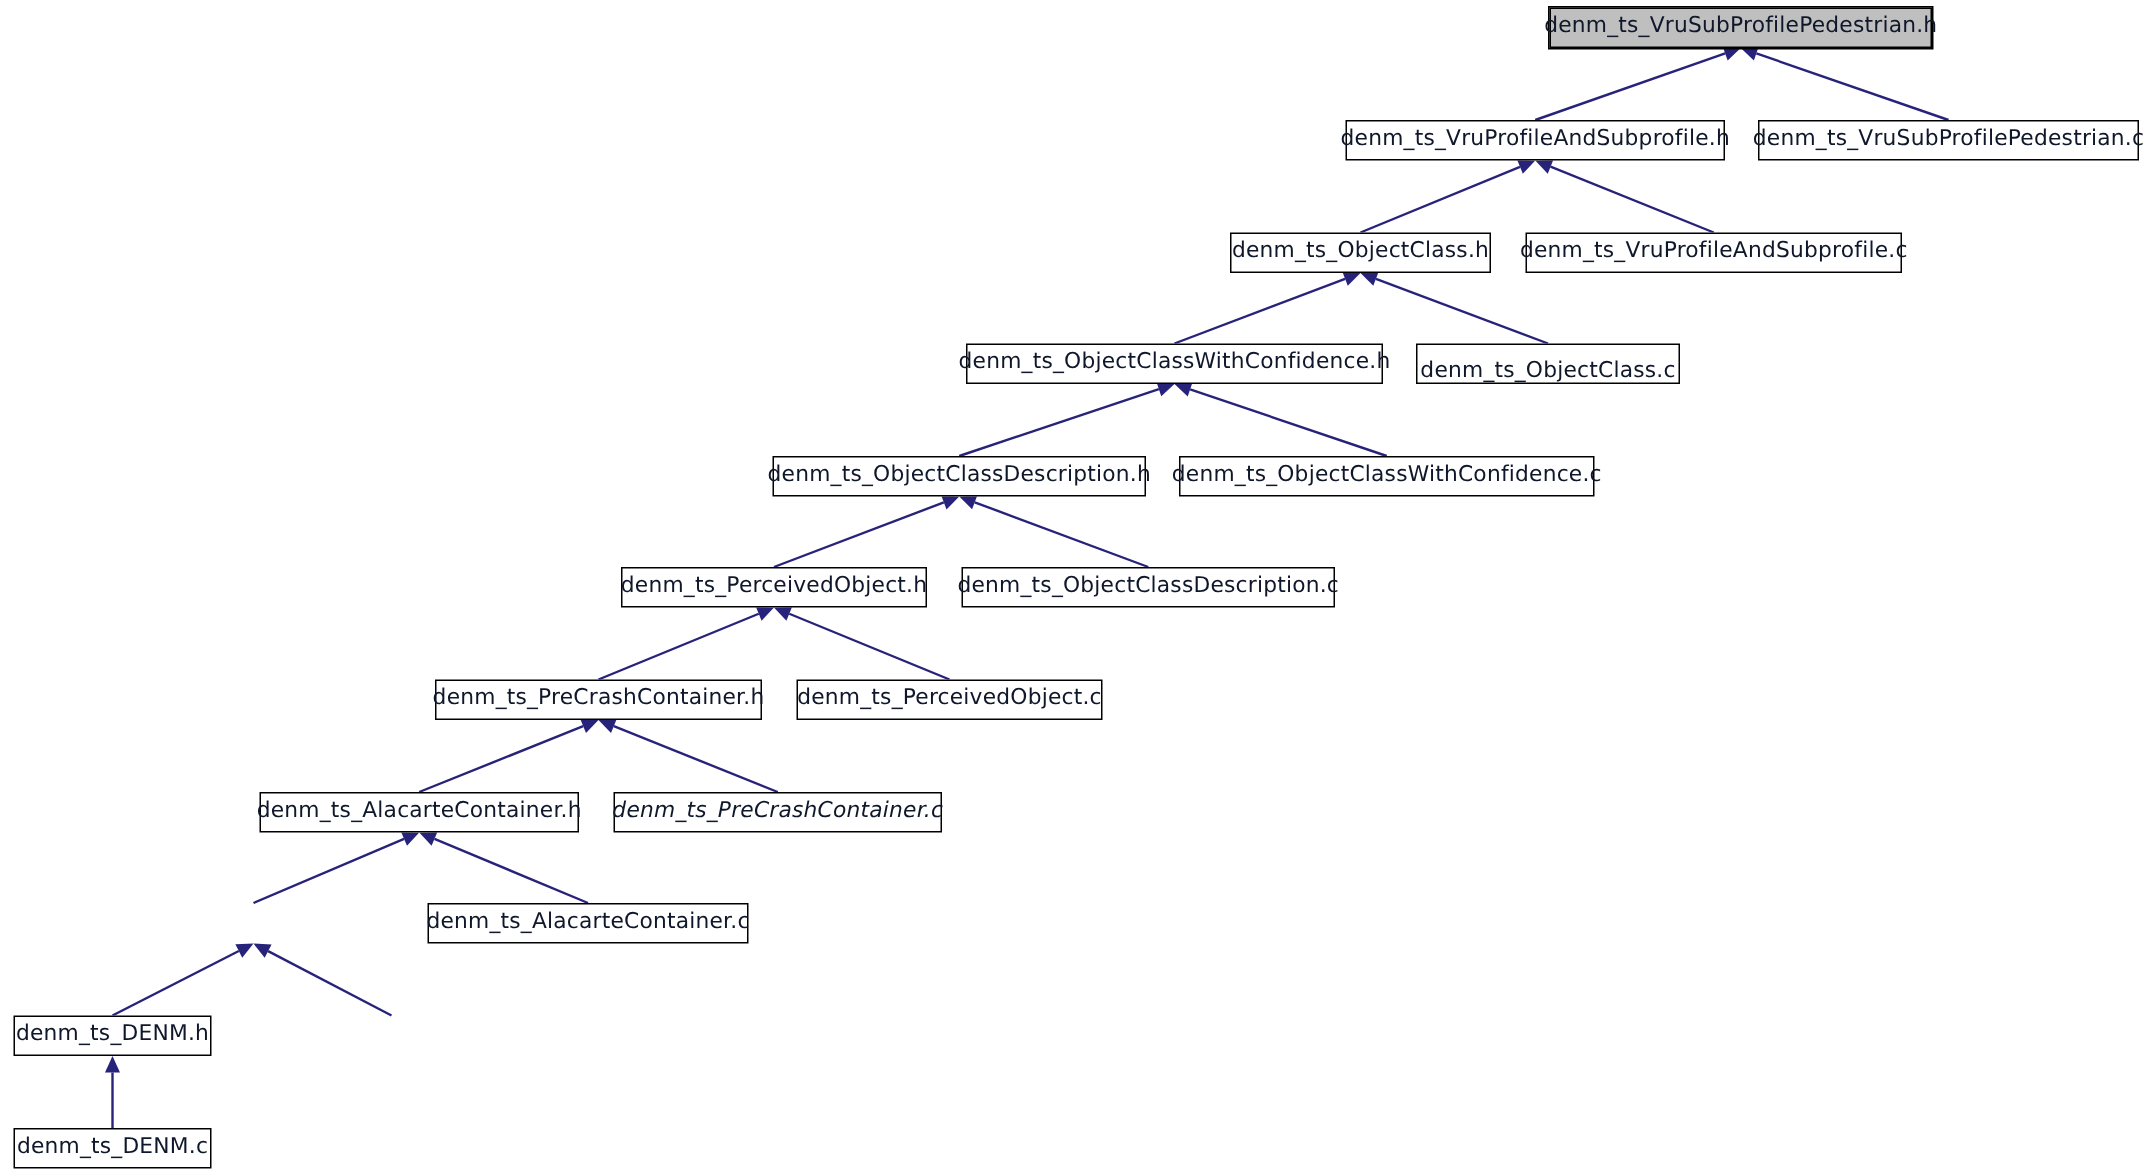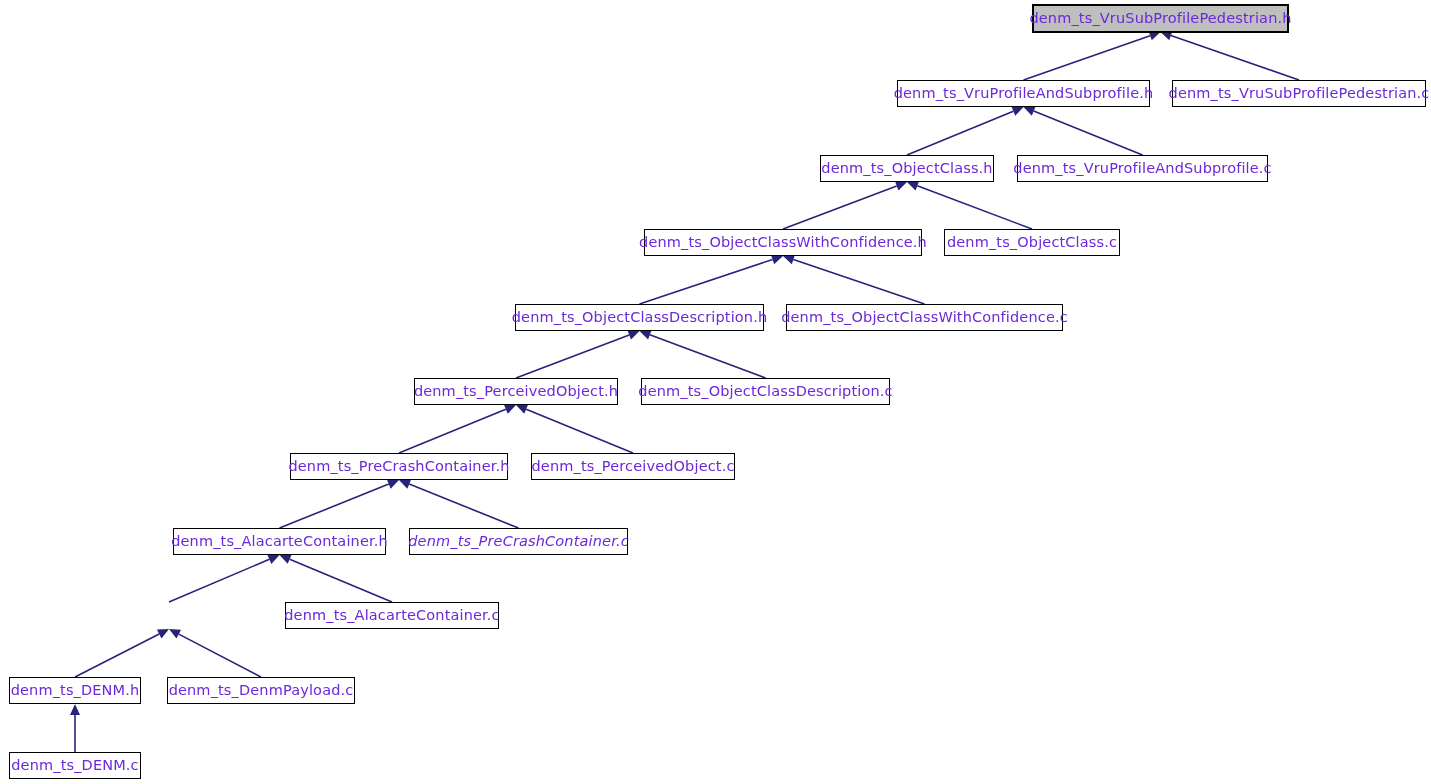--- a/index.html
+++ b/index.html
@@ -23,21 +23,21 @@
     top: 0;
     width: 1431px;
     height: 784px;
     pointer-events: none;
   }
   .graph-node {
     position: absolute;
     box-sizing: border-box;
     border: 1px solid #000000;
     background: #ffffff;
-    color: #6d28d9;
+    color: #0f172a;
     font-size: 14.5px;
     line-height: 1;
     display: flex;
     align-items: center;
     justify-content: center;
     white-space: nowrap;
     letter-spacing: 0.01em;
     z-index: 2;
   }
   .graph-node.is-root {
@@ -144,21 +144,21 @@
     </div>
     <div class="graph-node" style="left: 820px; top: 155px; width: 174px; height: 27px;">
       <span class="node-label">denm_ts_ObjectClass.h</span>
     </div>
     <div class="graph-node" style="left: 1017px; top: 155px; width: 251px; height: 27px;">
       <span class="node-label">denm_ts_VruProfileAndSubprofile.c</span>
     </div>
     <div class="graph-node" style="left: 644px; top: 229px; width: 278px; height: 27px;">
       <span class="node-label">denm_ts_ObjectClassWithConfidence.h</span>
     </div>
-    <div class="graph-node" style="left: 944px; top: 229px; width: 176px; height: 27px;">
+    <div class="graph-node" style="left: 944px; top: 229px; width: 176px; height: 27px; align-items: flex-end;">
       <span class="node-label">denm_ts_ObjectClass.c</span>
     </div>
     <div class="graph-node" style="left: 515px; top: 304px; width: 249px; height: 27px;">
       <span class="node-label">denm_ts_ObjectClassDescription.h</span>
     </div>
     <div class="graph-node" style="left: 786px; top: 304px; width: 277px; height: 27px;">
       <span class="node-label">denm_ts_ObjectClassWithConfidence.c</span>
     </div>
     <div class="graph-node" style="left: 414px; top: 378px; width: 204px; height: 27px;">
       <span class="node-label">denm_ts_PerceivedObject.h</span>
@@ -177,19 +177,16 @@
     </div>
     <div class="graph-node" style="left: 409px; top: 528px; width: 219px; height: 27px; font-style: italic;">
       <span class="node-label">denm_ts_PreCrashContainer.c</span>
     </div>
     <div class="graph-node" style="left: 285px; top: 602px; width: 214px; height: 27px;">
       <span class="node-label">denm_ts_AlacarteContainer.c</span>
     </div>
     <div class="graph-node" style="left: 9px; top: 677px; width: 132px; height: 27px;">
       <span class="node-label">denm_ts_DENM.h</span>
     </div>
-    <div class="graph-node" style="left: 167px; top: 677px; width: 188px; height: 27px;">
-      <span class="node-label">denm_ts_DenmPayload.c</span>
-    </div>
     <div class="graph-node" style="left: 9px; top: 752px; width: 132px; height: 27px;">
       <span class="node-label">denm_ts_DENM.c</span>
     </div>
   </div>
 
 </body></html>

